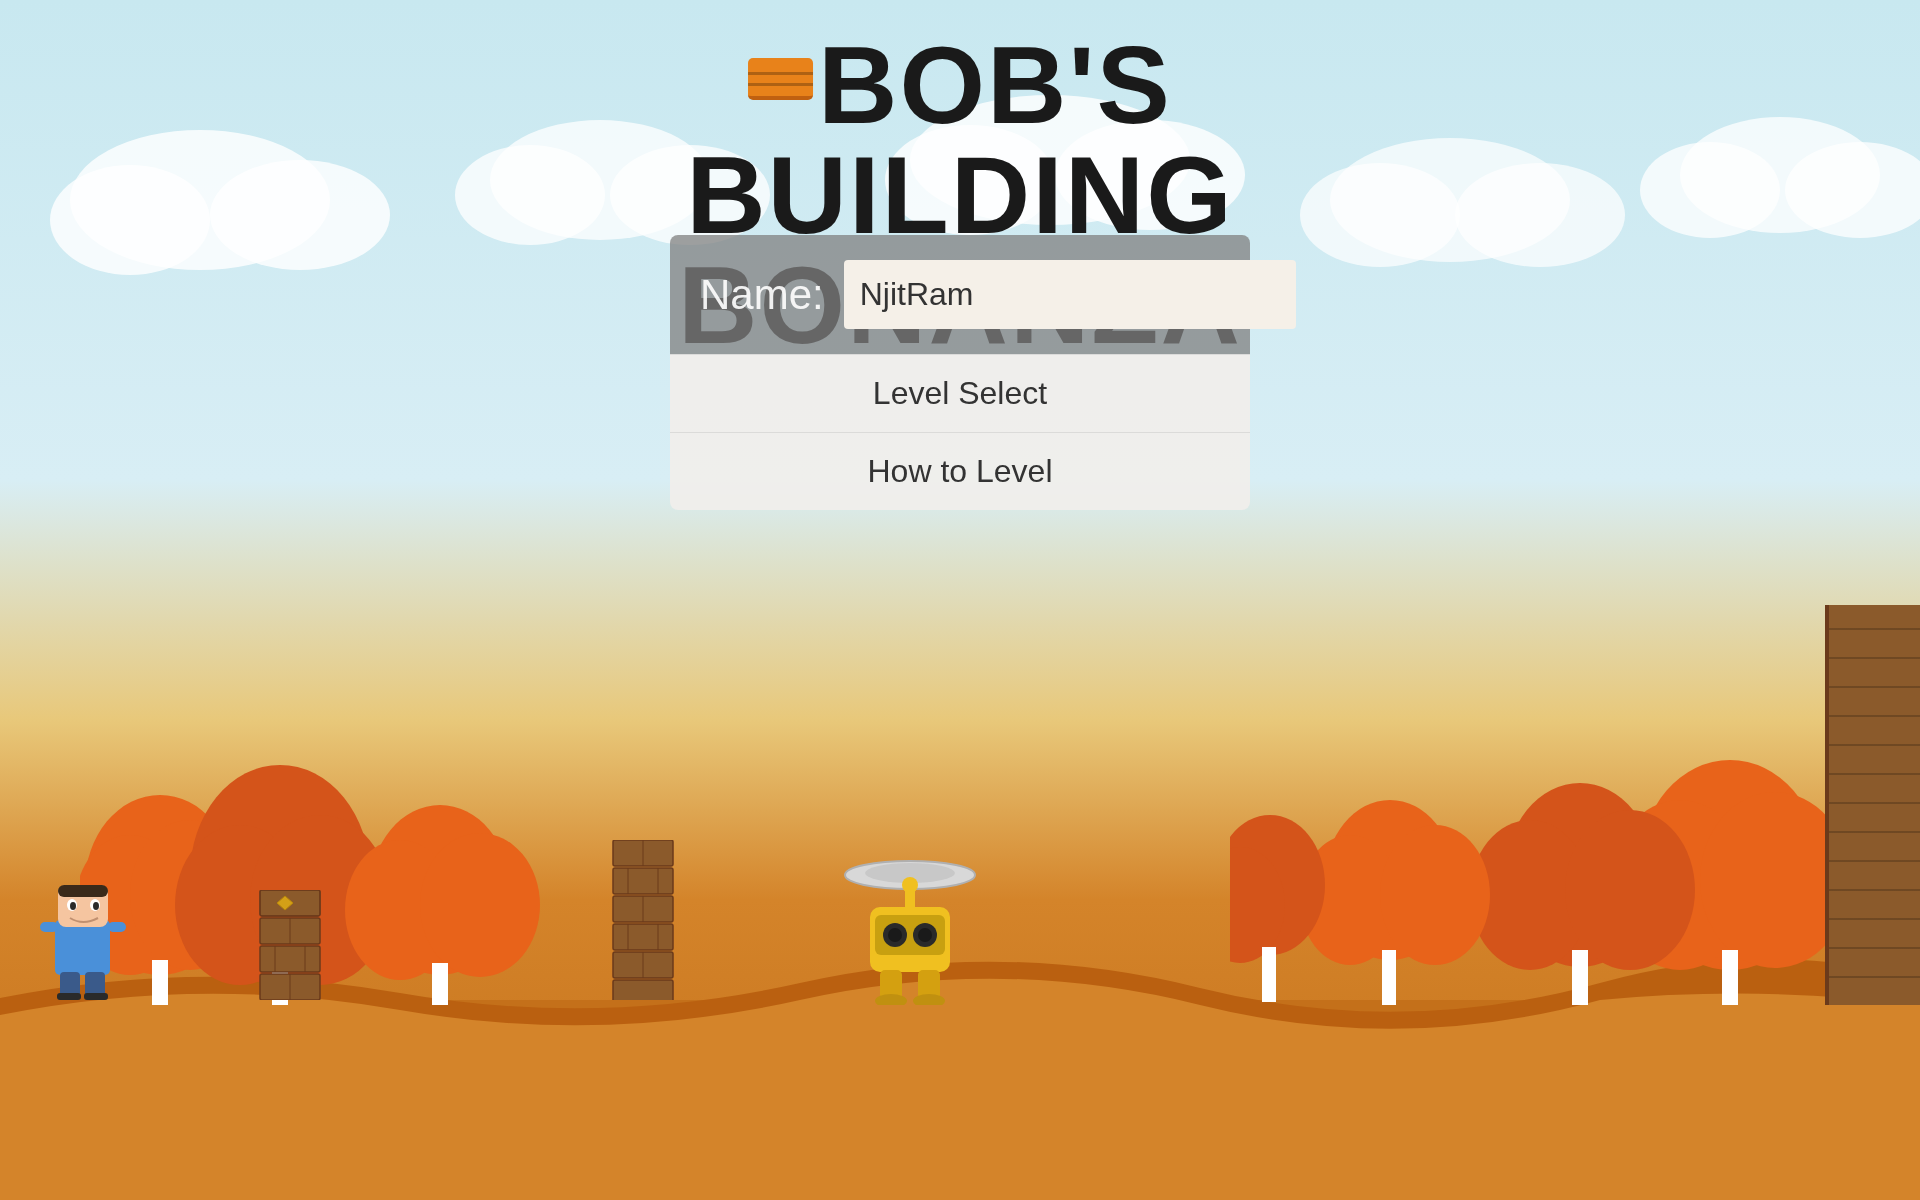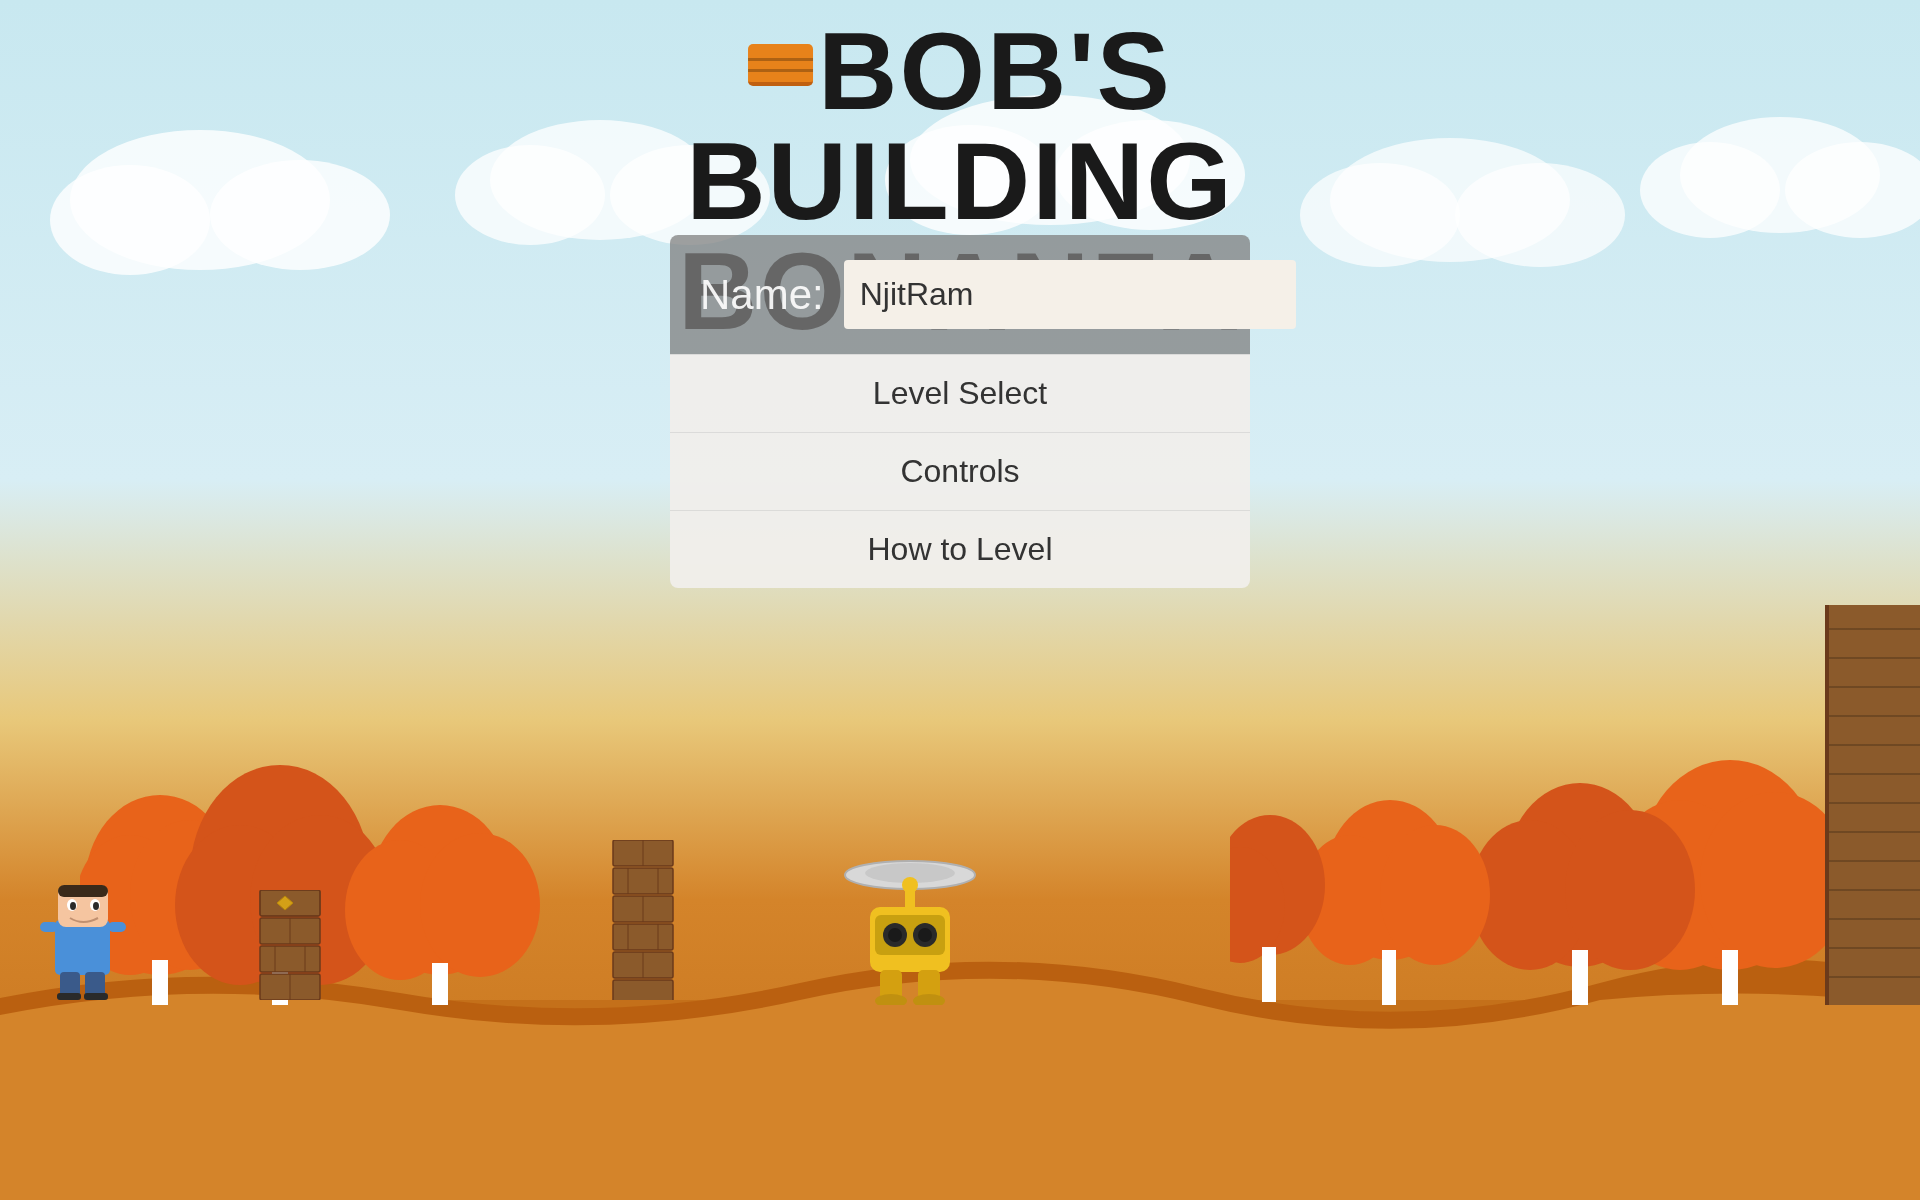--- a/index.html
+++ b/index.html
@@ -14,21 +14,21 @@
     #game-container {
       width: 1920px;
       height: 1200px;
       position: relative;
       background: linear-gradient(to bottom, #c8e8f0 0%, #d8eef5 40%, #e8c87a 60%, #d4842a 75%, #c4701a 100%);
     }
 
     
     #title-container {
       position: absolute;
-      top: 16px;
+      top: 30px;
       left: 50%;
       transform: translateX(-50%);
       text-align: center;
       z-index: 10;
     }
 
     #game-title {
       font-family: 'Arial Black', Arial, sans-serif;
       font-weight: 900;
       font-size: 110px;
@@ -272,19 +272,18 @@
 
   <div id="main-panel">
 
     <div id="name-section">
       <label id="name-label">Name:</label>
       <input id="name-input" type="text" value="NjitRam" placeholder="Enter name" style="">
     </div>
 
     <button class="menu-button">Level Select</button>
 
-    <button class="menu-button">Controls</button>
 
     <button class="menu-button">How to Level</button>
 
   </div>
 
 </div>
 
 </body></html>

